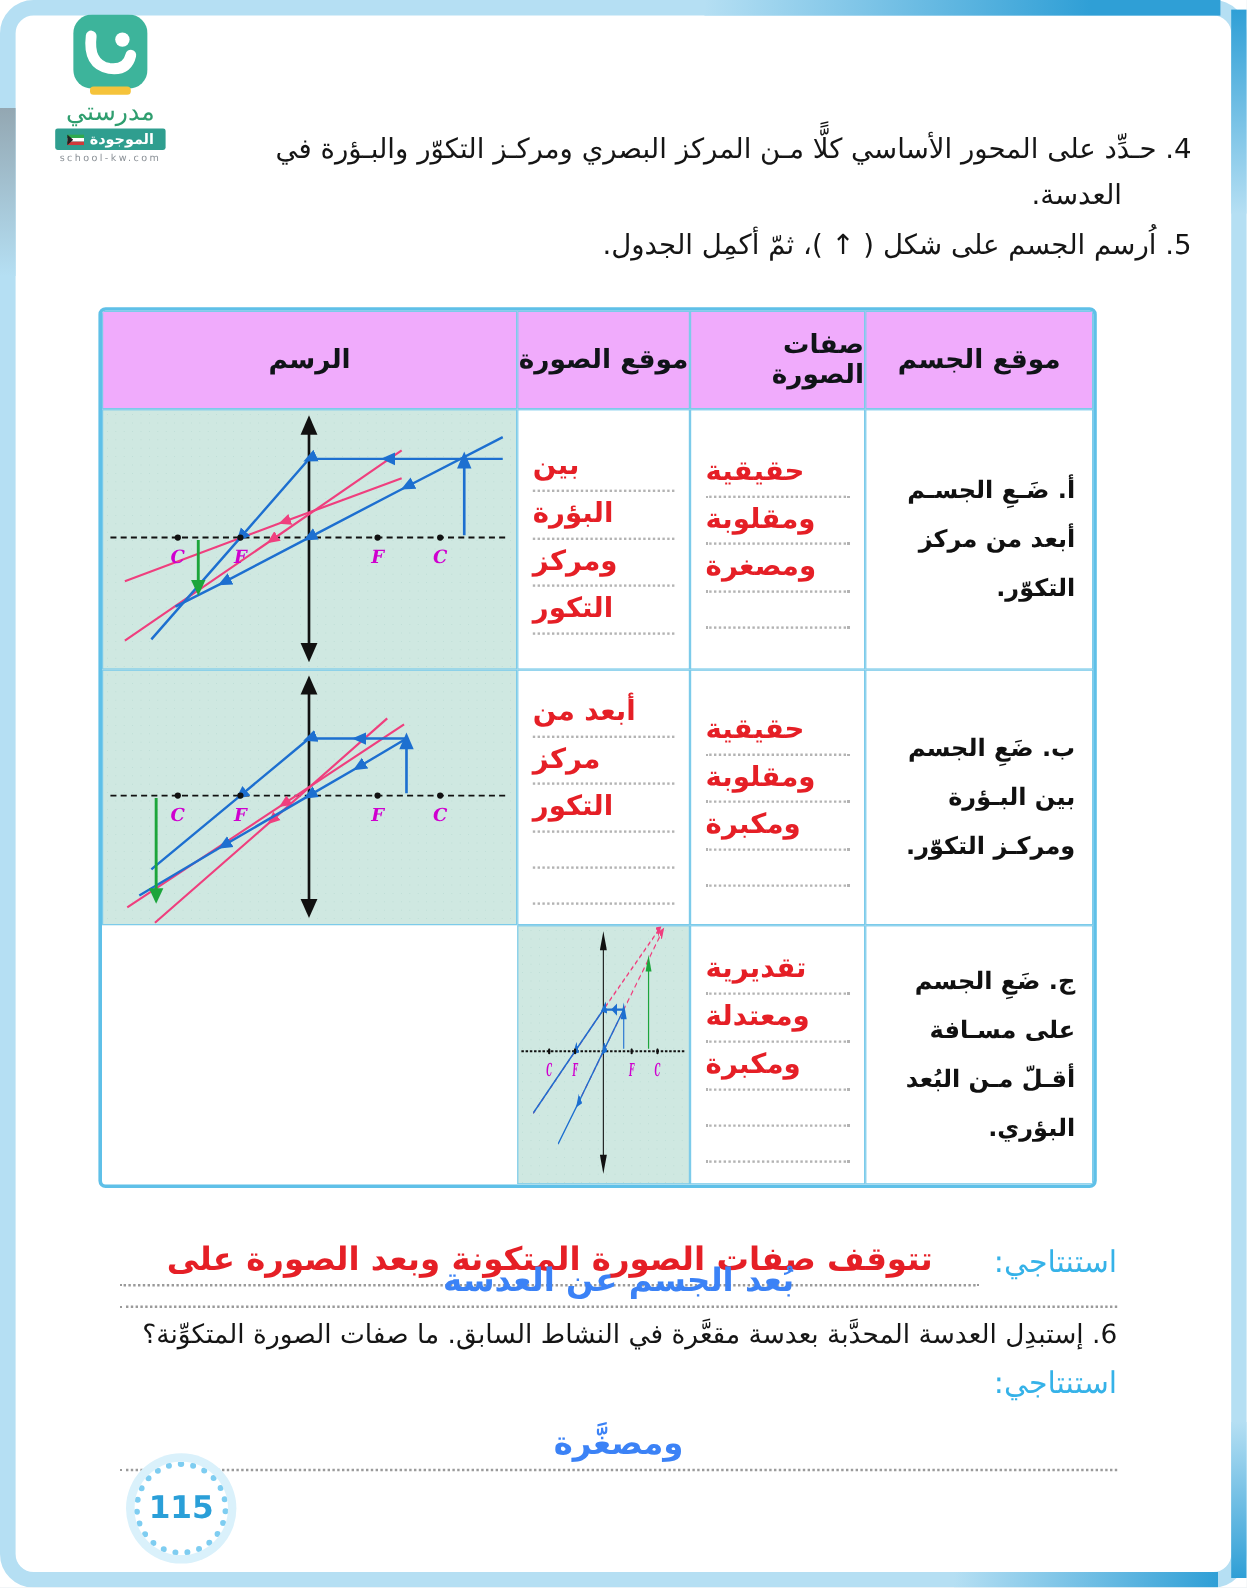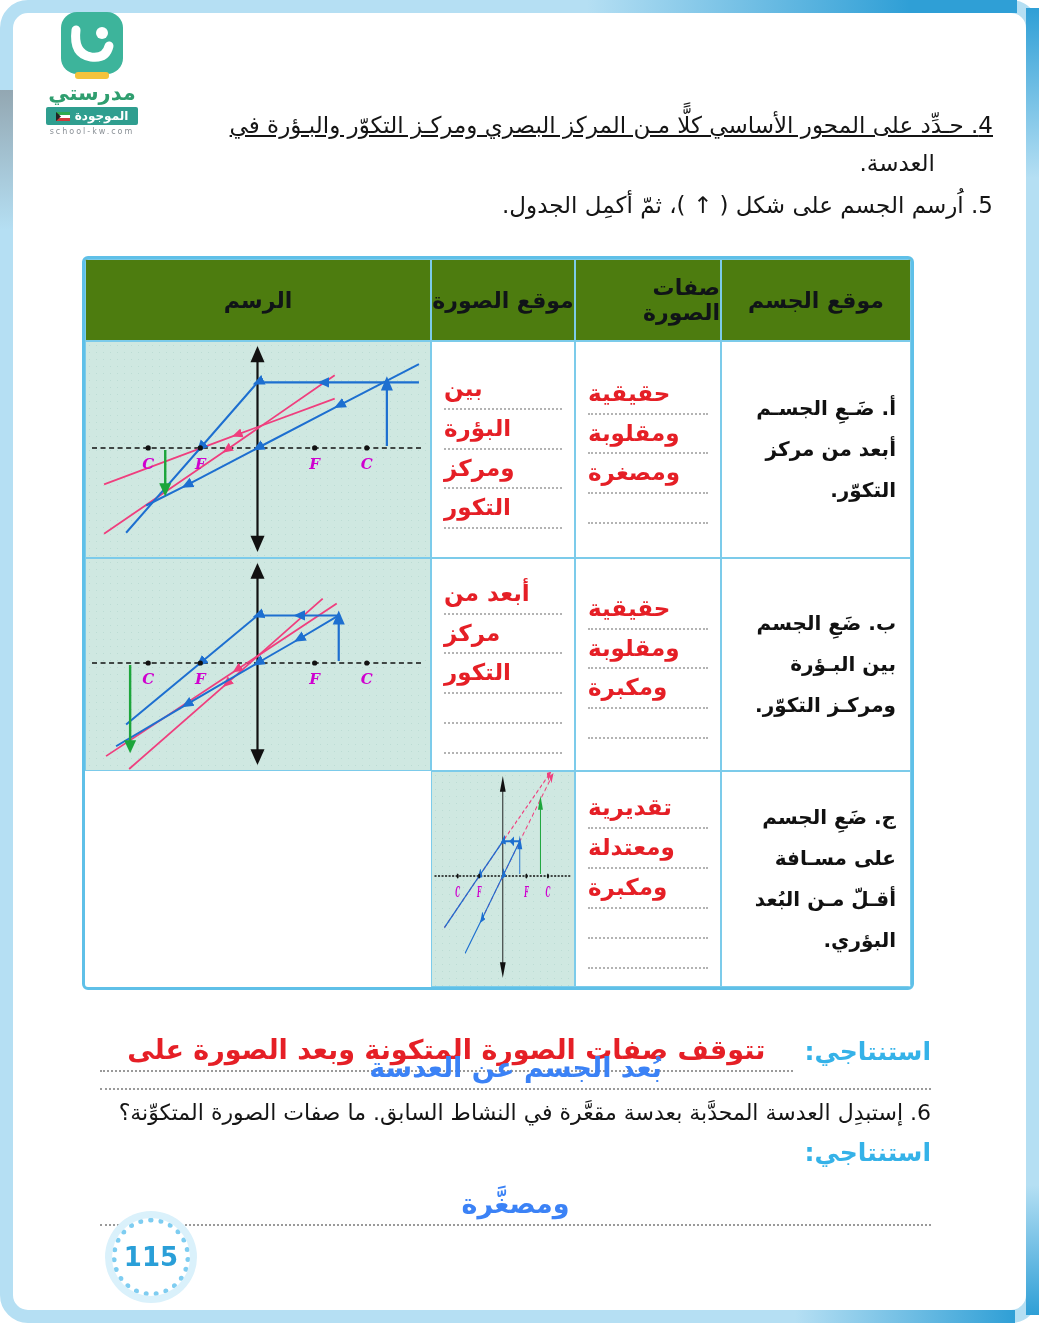--- a/index.html
+++ b/index.html
@@ -7,47 +7,47 @@
         font-family:"DejaVu Sans",sans-serif;margin:0 auto;}
   
   .frame{position:absolute;inset:0;border:13px solid #b5dff3;border-radius:28px;pointer-events:none;z-index:6;}
   .acc-top{position:absolute;top:0;right:22px;width:430px;height:13px;background:linear-gradient(90deg,#b5dff3,#2f9fd6 75%);z-index:7;}
   .acc-right-top{position:absolute;top:8px;right:0;width:13px;height:170px;background:linear-gradient(180deg,#2f9fd6,#b5dff3);z-index:7;}
   .acc-left-top{position:absolute;top:90px;left:0;width:13px;height:140px;background:linear-gradient(180deg,#93a7b2,#b5dff3);z-index:7;}
   .acc-right-bottom{position:absolute;bottom:8px;right:0;width:13px;height:130px;background:linear-gradient(0deg,#2f9fd6,#b5dff3);z-index:7;}
   .acc-bottom{position:absolute;bottom:0;right:24px;width:220px;height:13px;background:linear-gradient(270deg,#2f9fd6,#b5dff3);z-index:7;}
   
   .logo{position:absolute;top:12px;left:22px;width:140px;z-index:8;display:flex;flex-direction:column;align-items:center;gap:2px;}
-  .logo-title{color:#2f9e6f;font-weight:bold;font-size:21px;}
+  .logo-title{color:#2f9e6f;font-weight:normal;font-size:21px;}
   .logo-ribbon{background:#2f9e8f;color:#fff;font-size:12px;font-weight:bold;padding:2px 10px;border-radius:2px;display:flex;align-items:center;gap:5px;}
   .logo-site{font-size:8px;letter-spacing:2px;color:#8a9096;direction:ltr;}
   .logo-pencil{width:34px;height:7px;background:#f5c33b;border-radius:3px;margin-top:-4px;}
   
   .intro{position:absolute;top:112px;right:46px;left:160px;direction:rtl;color:#151515;z-index:3;}
-  .q4-1{font-size:23px;text-decoration:underline;}
+  .q4-1{font-size:23px;}
   .q4-2{font-size:23px;padding-right:58px;margin-top:12px;}
   .q5{font-size:23px;margin-top:16px;}
   
   .otable{position:absolute;top:256px;left:82px;width:826px;height:728px;direction:rtl;display:grid;
           grid-template-columns:190px 146px 144px 346px;grid-template-rows:82px 217px 213px 216px;
           border:3px solid #5fc0e8;border-radius:6px;overflow:hidden;z-index:3;background:#fff;}
   .cell{border:1.5px solid #7ccbea;display:flex;min-width:0;min-height:0;}
-  .head{background:#4d7c0f;align-items:center;justify-content:center;font-weight:bold;font-size:22px;color:#101418;}
+  .head{background:#f0abfc;align-items:center;justify-content:center;font-weight:bold;font-size:22px;color:#101418;}
   .obj{padding:10px 14px;align-items:center;}
   .obj > div{width:100%;font-size:20px;font-weight:bold;line-height:2.05;color:#111;text-align:right;}
   .anscol{flex-direction:column;justify-content:center;padding:8px 12px;}
   .ans-line{color:#e51f26;font-weight:bold;font-size:23px;text-align:left;border-bottom:2px dotted #b3b3b3;
             padding-bottom:4px;margin-top:4px;min-height:28px;line-height:1.3;}
   .ans-line.empty{min-height:20px;}
   .draw{background-color:#cfe8e1;background-image:radial-gradient(#bcdcd4 9%,transparent 10%);background-size:7px 7px;padding:0;}
   .draw svg{width:100%;height:100%;display:block;}
   .draw text{font-family:"DejaVu Serif",serif;font-style:italic;font-weight:bold;font-size:15px;fill:#cf00cf;}
   
   .conc-row{position:absolute;left:100px;right:108px;direction:rtl;display:flex;align-items:flex-end;gap:12px;z-index:3;}
-  .conc-label{color:#35b2e8;font-weight:bold;font-size:25px;white-space:nowrap;padding-bottom:6px;text-align:center;}
+  .conc-label{color:#35b2e8;font-weight:normal;font-size:25px;white-space:nowrap;padding-bottom:6px;text-align:center;}
   .conc-line{flex:1;color:#e51f26;font-weight:bold;font-size:27px;text-align:center;border-bottom:2px dotted #9a9a9a;padding-bottom:5px;min-width:0;margin-top:32px;}
   .conc-full{position:absolute;left:100px;right:108px;direction:rtl;color:#3b82f6;font-weight:bold;font-size:27px;
              text-align:center;border-bottom:2px dotted #9a9a9a;padding-bottom:5px;z-index:3;}
   .q6{position:absolute;top:1100px;right:108px;left:110px;direction:rtl;font-size:22px;color:#151515;z-index:3;}
   
   .badge{position:absolute;left:112px;top:1218px;width:68px;height:68px;border-radius:50%;background:#fff;
          border:5px dotted #7ecdf1;box-shadow:0 0 0 7px #daf1fb;display:flex;align-items:center;justify-content:center;
          color:#2a9fd8;font-size:26px;font-weight:bold;z-index:3;direction:ltr;}
 </style>
 </head>

